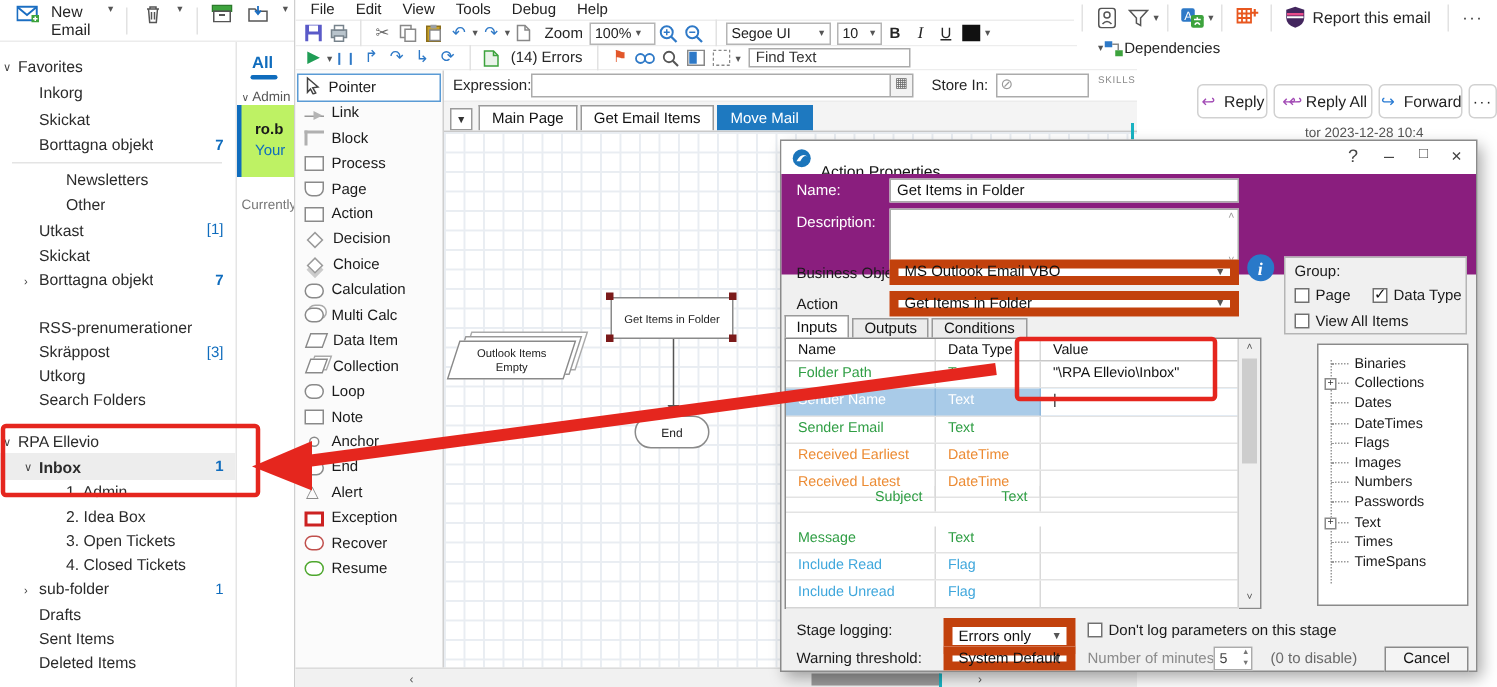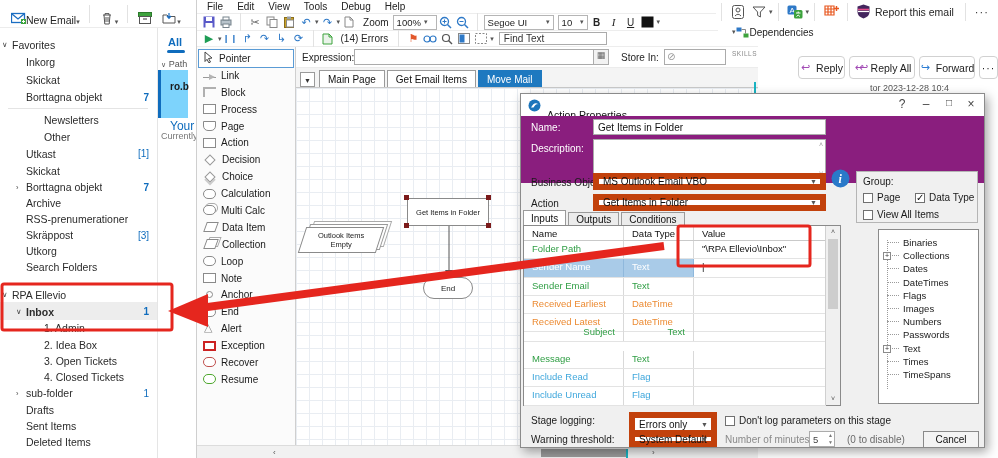--- a/index.html
+++ b/index.html
@@ -7,21 +7,21 @@
   #root {
     position:relative; width:998px; height:458px; overflow:hidden;
     font-family:"Liberation Sans","DejaVu Sans",sans-serif;
     font-size:10px; color:#252525; background:#fff;
   }
   .abs { position:absolute; }
   .hline { position:absolute; height:1px; background:#e4e4e4; }
 
   
   #ol-toolbar { left:0; top:0; width:196px; height:28px; background:#fff; border-bottom:1px solid #ececec; display:flex; align-items:center; }
-  .ol-btn { display:flex; align-items:flex-end; gap:0; padding:0 4px; height:24px; }
+  .ol-btn { display:flex; align-items:flex-start; gap:8px; padding:0 4px; height:24px; }
   .caret { font-size:7px; color:#555; }
   .tsep { width:1px; height:18px; background:#e2e2e2; margin:0 5px; }
   #sidebar { left:0; top:28px; width:157px; height:430px; background:#fff; }
   .sb-row { position:absolute; left:0; width:157px; display:flex; align-items:center; }
   .sb-chev { width:10px; font-size:7.5px; color:#444; flex:none; }
   .sb-label { white-space:nowrap; overflow:hidden; color:#2b2b2b; font-size:10.5px; }
   .sb-count { position:absolute; right:8px; color:#0f6cbd; font-size:10px; }
   .sb-count.bold { font-weight:bold; }
   .sb-sel { position:absolute; left:0; width:157px; background:#ededed; }
 
@@ -197,24 +197,20 @@
       </div>
       <div class="sb-row" style="top: 134px; height: 17px; padding-left: 16px;">
         <span class="sb-chev"></span>
         <span class="sb-label">Skickat</span>
       </div>
       <div class="sb-row" style="top: 151px; height: 16px; padding-left: 16px;">
         <span class="sb-chev">›</span>
         <span class="sb-label">Borttagna objekt</span>
         <span class="sb-count bold">7</span>
       </div>
-      <div class="sb-row" style="top: 167px; height: 16px; padding-left: 16px;">
-        <span class="sb-chev"></span>
-        <span class="sb-label">Archive</span>
-      </div>
       <div class="sb-row" style="top: 183px; height: 16px; padding-left: 16px;">
         <span class="sb-chev"></span>
         <span class="sb-label">RSS-prenumerationer</span>
       </div>
       <div class="sb-row" style="top: 199px; height: 16px; padding-left: 16px;">
         <span class="sb-chev"></span>
         <span class="sb-label">Skräppost</span>
         <span class="sb-count">[3]</span>
       </div>
       <div class="sb-row" style="top: 231px; height: 16px; padding-left: 16px;">
@@ -266,25 +262,25 @@
       </div>
       <div class="sb-row" style="top: 406px; height: 16px; padding-left: 16px;">
         <span class="sb-chev"></span>
         <span class="sb-label">Deleted Items</span>
       </div>
     </div>
 
   <div id="maillist" class="abs">
     <span class="abs" style="left:10px; top:8px; color:#0f6cbd; font-weight:bold; font-size:11px;">All</span>
     <span class="abs" style="left:9px; top:22px; width:18px; height:3px; background:#0f6cbd; border-radius:2px;"></span>
-    <span class="abs" style="left:3px; top:31px; color:#555; font-size:9px; white-space:nowrap;"><span class="caret">∨</span> <span>Path</span></span>
-    <div class="abs" style="left:0; top:42px; width:30px; height:48px; background:#7dd3fc;">
+    <span class="abs" style="left:3px; top:31px; color:#555; font-size:9px; white-space:nowrap;"><span class="caret">∨</span> <span>Admin</span></span>
+    <div class="abs" style="left:0; top:42px; width:39px; height:48px; background:#bef264;">
       <span class="abs" style="left:0; top:0; width:3px; height:48px; background:#0f6cbd;"></span>
       <span class="abs" style="left:12px; top:11px; font-weight:bold; color:#1a1a1a; font-size:10px; white-space:nowrap;">ro.b</span>
-      <span class="abs" style="left:12px; top:25px; color:#0f6cbd; font-size:12px; white-space:nowrap;margin-top:24px;">Your</span>
+      <span class="abs" style="left:12px; top:25px; color:#0f6cbd; font-size:10px; white-space:nowrap;">Your</span>
     </div>
     <span class="abs" style="left:3px; top:103px; color:#777; font-size:9px; white-space:nowrap;">Currently</span>
   </div>
 
   <div id="bp" class="abs">
     <div id="bp-menu">
         <span class="menu-item">File</span>
         <span class="menu-item">Edit</span>
         <span class="menu-item">View</span>
         <span class="menu-item">Tools</span>

